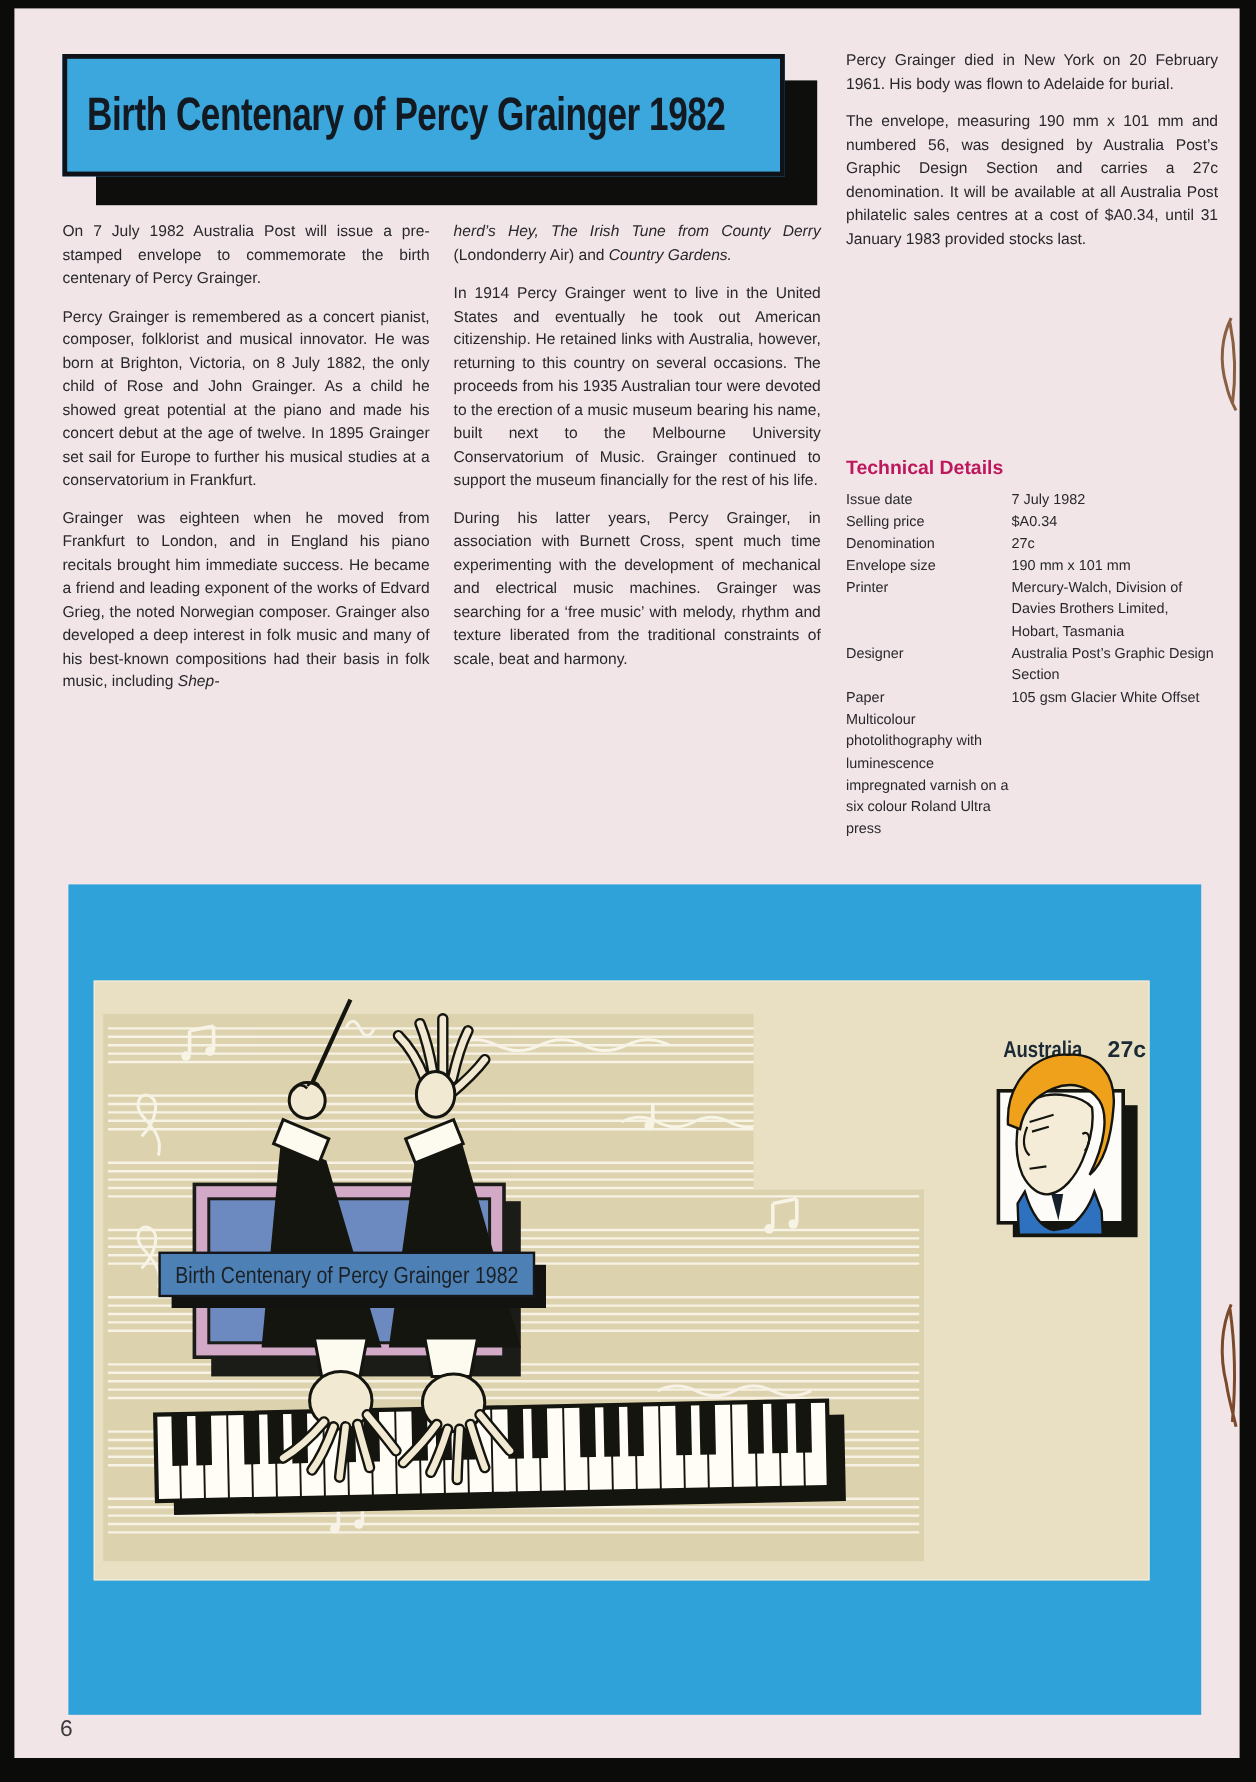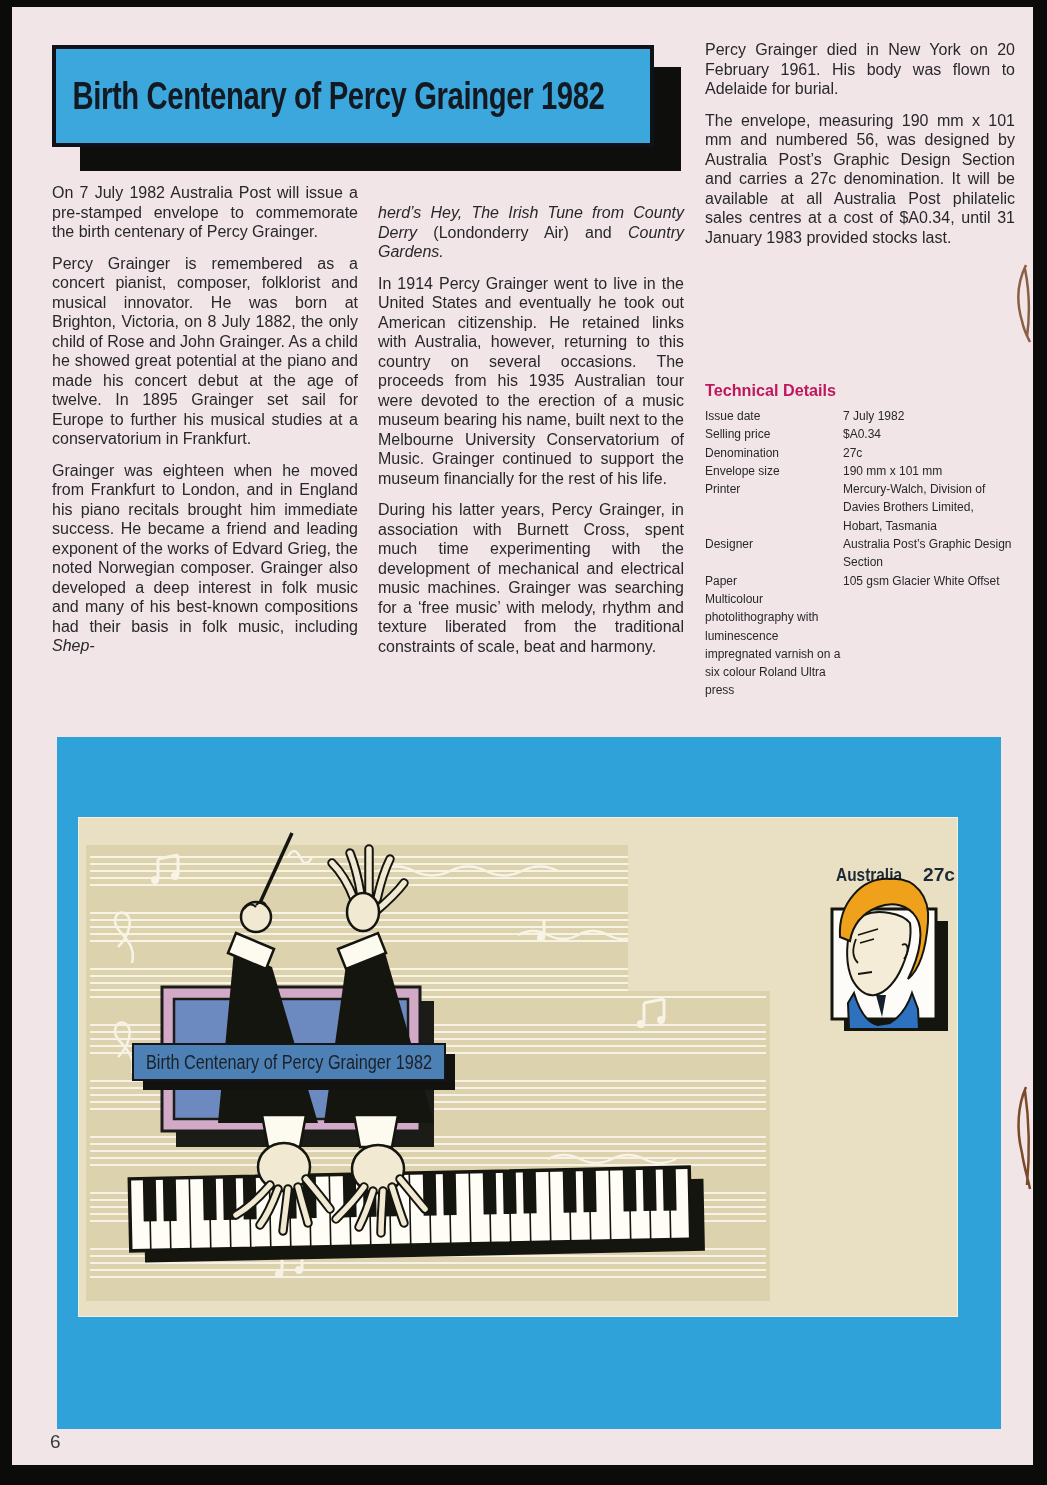--- a/index.html
+++ b/index.html
@@ -9,26 +9,26 @@
 
   
   .banner-shadow{position:absolute;left:68px;top:60px;width:601px;height:104px;background:#0e0e0c;}
   .banner-face{position:absolute;left:40px;top:38px;width:594px;height:94px;background:#3ba7dd;
                border:4px solid #0f1318;display:flex;align-items:center;}
   .banner-text{display:inline-block;transform:scaleX(.75);transform-origin:0 50%;
                font-size:39px;font-weight:700;letter-spacing:-.5px;color:#131921;
                white-space:nowrap;padding-left:22px;}
 
   
-  .col{position:absolute;width:306px;text-align:justify;font-size:16px;line-height:19.5px;
+  .col{position:absolute;width:306px;text-align:justify;font-size:13px;line-height:19.5px;
        color:#28282c;}
   .col p{margin:0 0 12px 0;}
   .it{font-style:italic;}
   #col1{left:40px;top:176px;}
-  #col2{left:366px;top:176px;margin-top:20px;}
+  #col2{left:366px;top:176px;}
   #col3{left:693px;top:33px;width:310px;}
 
   
   .td-head{font-size:16.2px;font-weight:700;color:#be185d;margin:14px 0 7px 0;text-align:left;}
   .td-row{display:grid;grid-template-columns:138px 172px;text-align:left;}
   .td-label,.td-value{font-size:12px;line-height:18.3px;color:#28282c;}
 
   
   .illo-box{position:absolute;left:45px;top:730px;width:944px;height:692px;background:#2fa2d9;}
   .envelope{position:absolute;left:21px;top:80px;width:880px;height:500px;}

